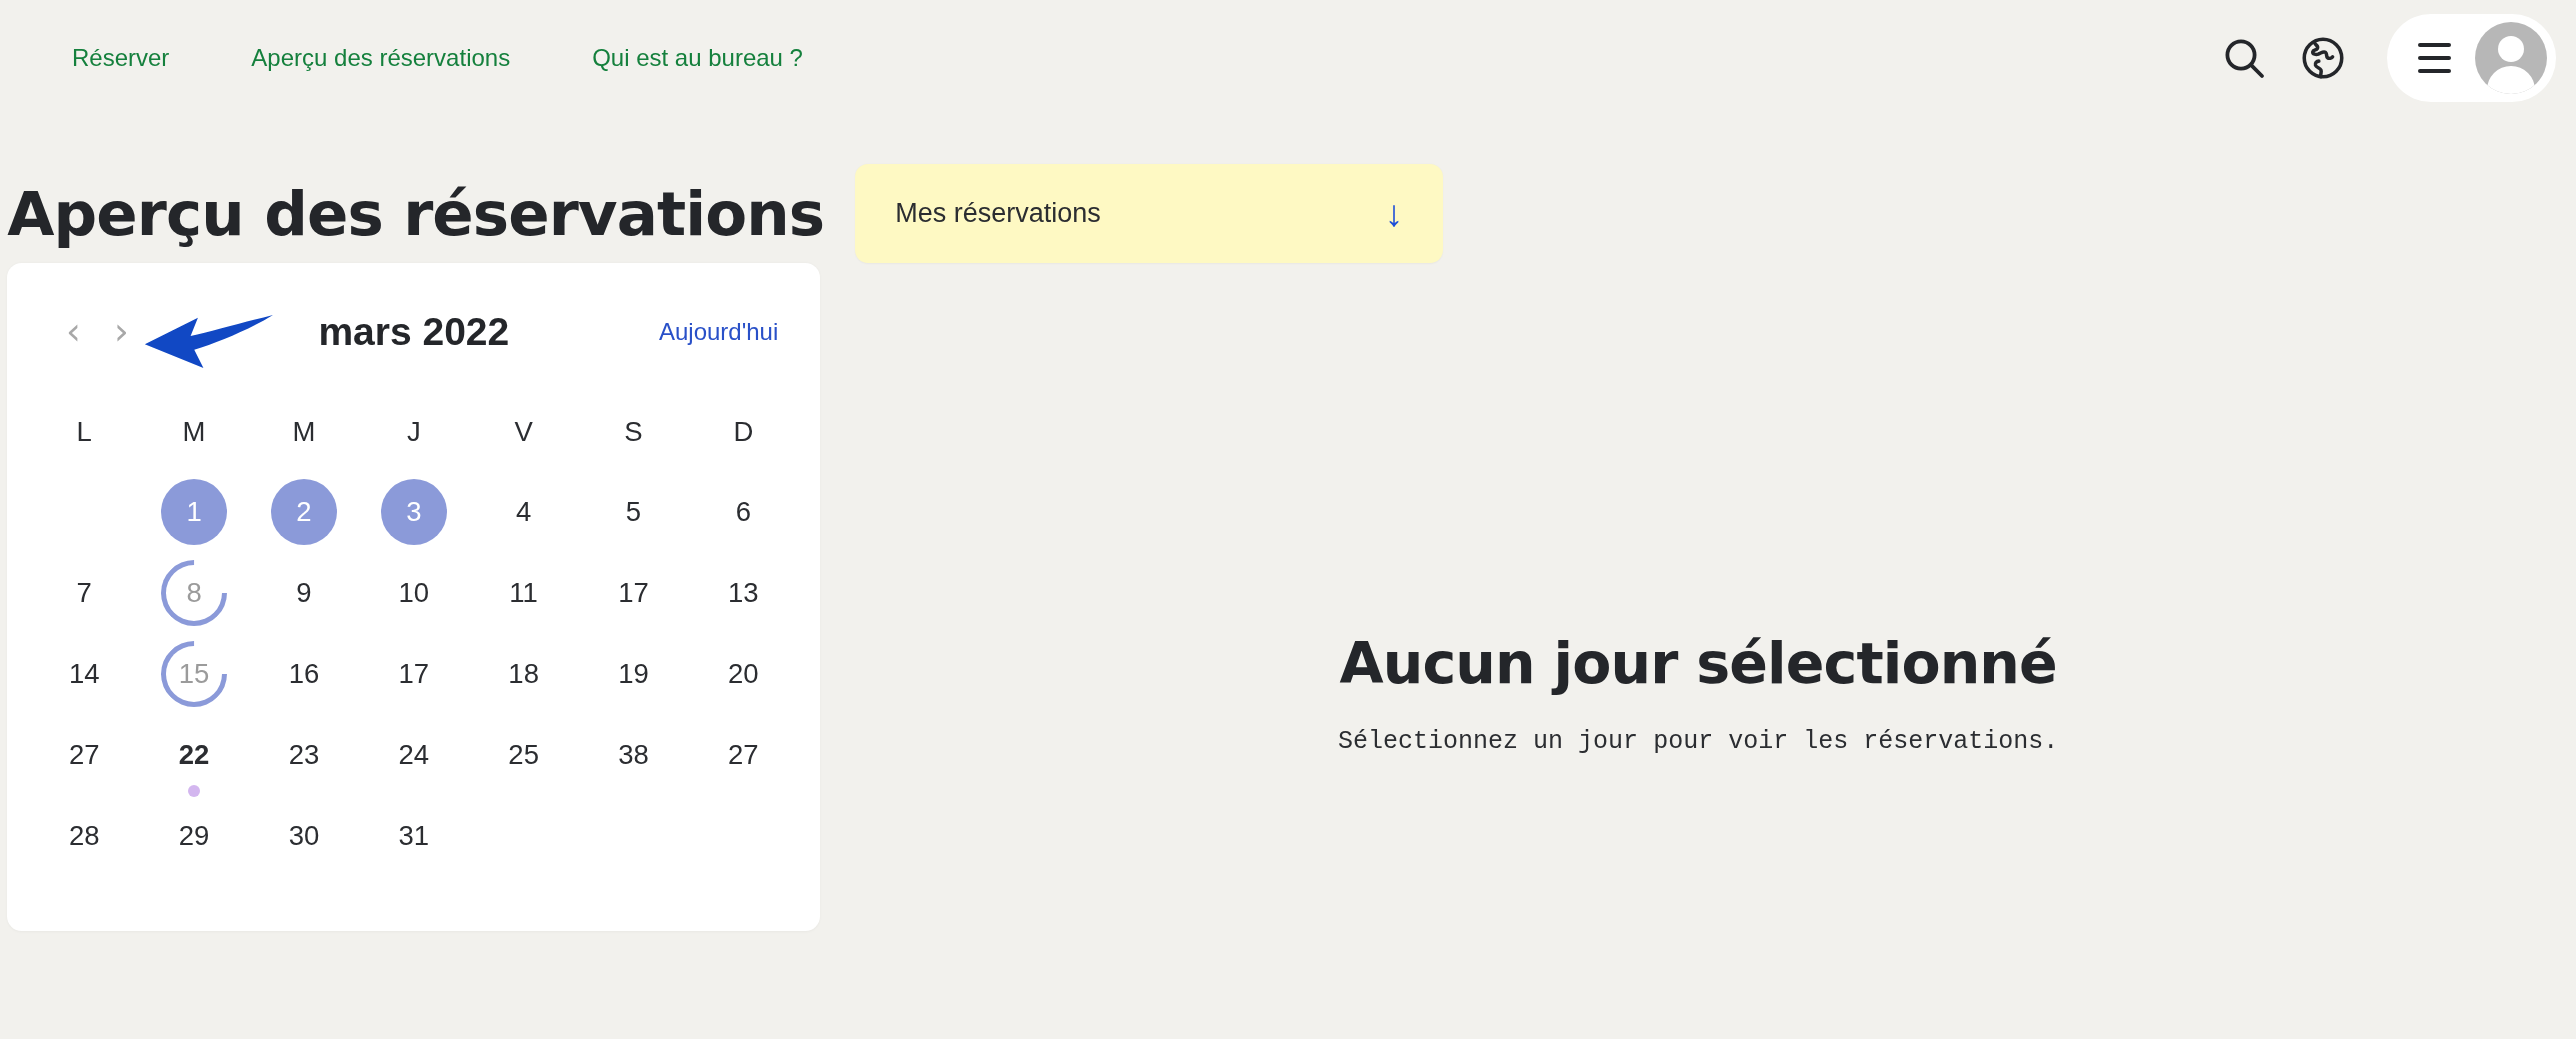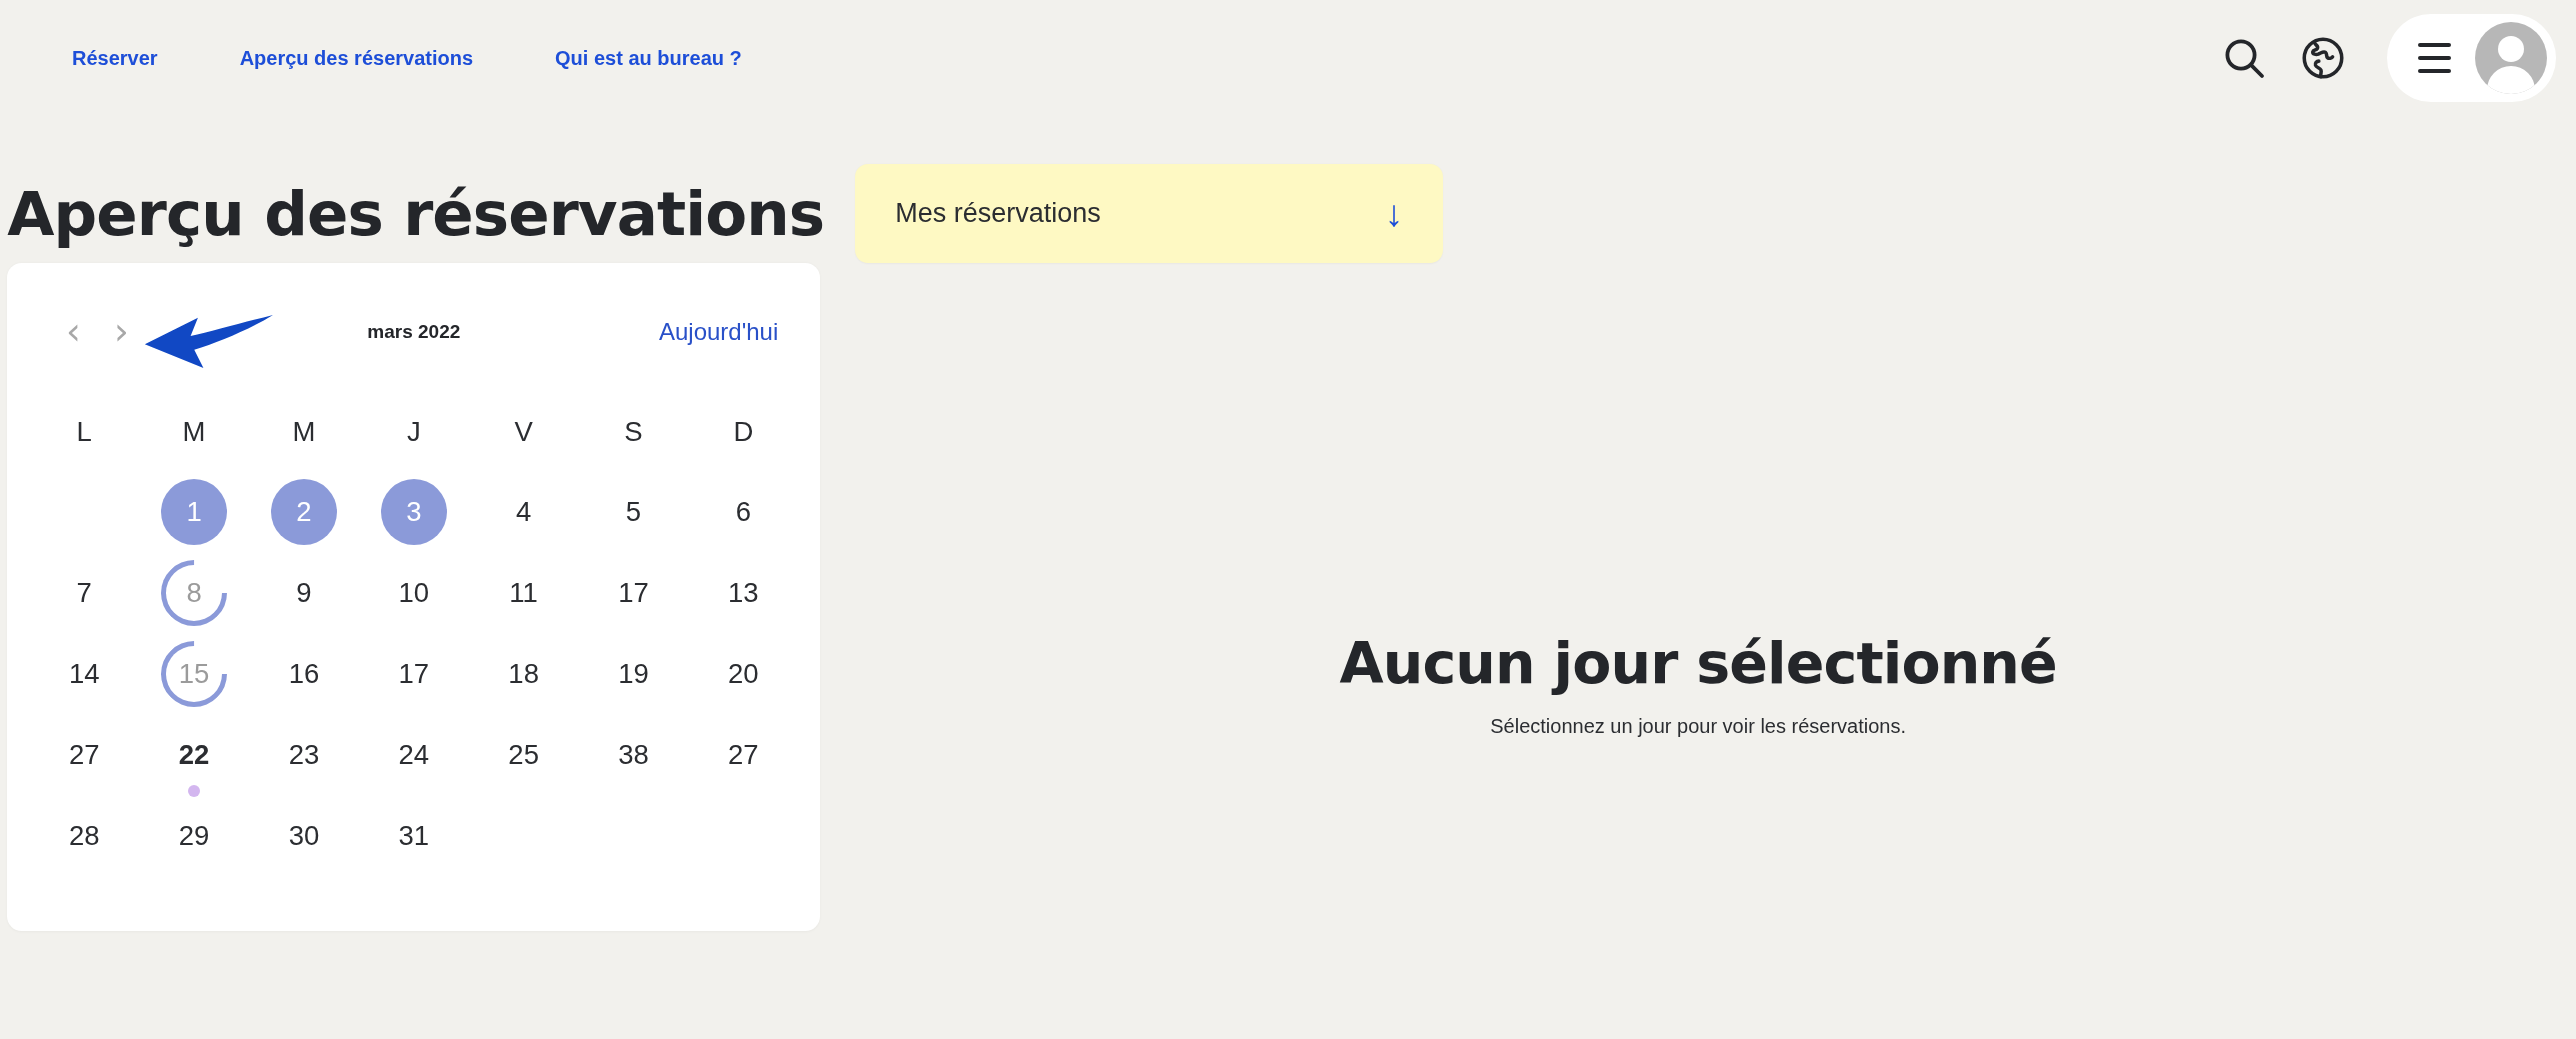--- a/index.html
+++ b/index.html
@@ -42,23 +42,23 @@
     font-size: 58px;
     font-weight: 400;
     letter-spacing: -1.8px;
     color: #24262a;
     line-height: 1;
     font-family: "DejaVu Sans", sans-serif;
   }
 
   .nav-links { display: flex; align-items: center; gap: 0; }
   .nav-link {
-    font-size: 20px;
-    font-weight: 700;
-    color: #1d4ed8;
+    font-size: 24px;
+    font-weight: 400;
+    color: #15803d;
     padding: 0 41px;
     white-space: nowrap;
     cursor: pointer;
   }
 
   .top-right {
     position: absolute;
     right: 20px;
     top: 50%;
     transform: translateY(-50%);
@@ -159,21 +159,21 @@
     width: 48px;
     text-align: center;
     cursor: pointer;
     font-family: "DejaVu Sans", sans-serif;
     line-height: 1;
   }
   .cal-month {
     position: absolute;
     left: 0; right: 0;
     text-align: center;
-    font-size: 19px;
+    font-size: 39px;
     font-weight: 700;
     color: #24262a;
     pointer-events: none;
   }
   .cal-today-link {
     margin-left: auto;
     font-size: 24px;
     color: #2950c8;
     cursor: pointer;
     z-index: 2;
@@ -250,23 +250,24 @@
     padding-top: 367px;
   }
   .rp-title {
     font-size: 57px;
     font-weight: 700;
     color: #24262a;
     letter-spacing: -0.9px;
     font-family: "DejaVu Sans", sans-serif;
   }
   .rp-sub {
-    margin-top: 19px;
-    font-size: 20px;
+    margin-top: 31px;
+    font-size: 25px;
     color: #2b2d31;
+    font-family: Liberation Mono, monospace;
   }
 </style>
 </head>
 <body>
 
 <div class="topbar">
 
 
   <div class="nav-links">
     <div class="nav-link">Réserver</div>

